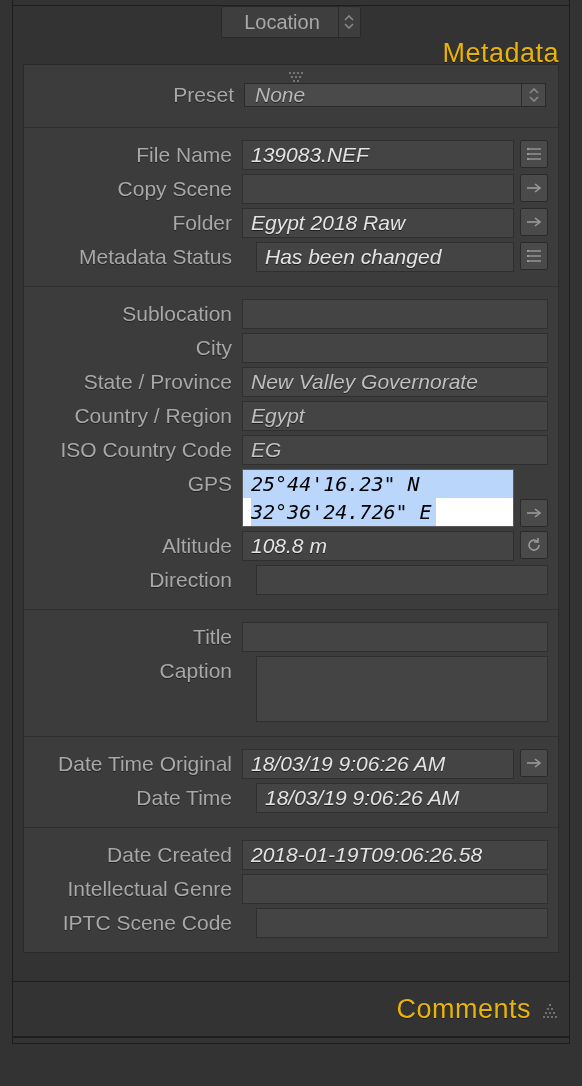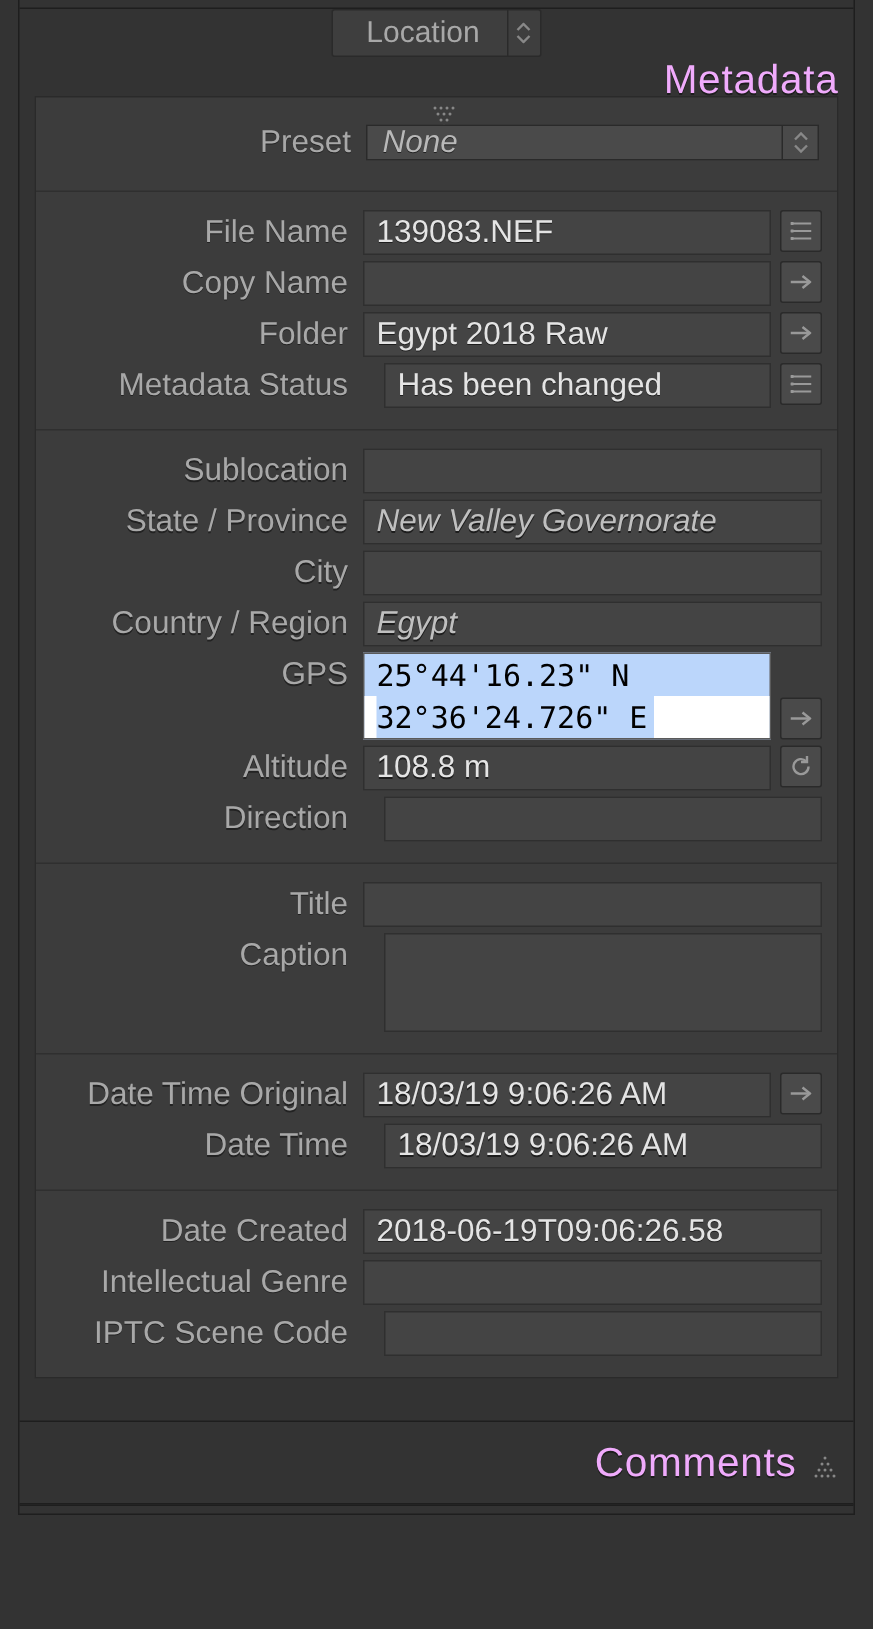--- a/index.html
+++ b/index.html
@@ -49,21 +49,21 @@
     height: 32px;
     display: flex;
     flex-direction: column;
     justify-content: center;
     align-items: center;
     border-left: 1px solid #2a2a2a;
   }
   .stepper svg { display: block; }
   .panel-title {
     margin-left: auto;
-    color: #f0abfc;
+    color: #eab308;
     font-size: 27px;
     font-weight: 300;
     letter-spacing: 0.5px;
     text-shadow: 0 1px 0 #1d1d1d;
   }
   .filter-icon {
     margin-left: 10px;
     color: #777;
   }
 
@@ -106,20 +106,21 @@
   .field {
     flex: 1;
     min-height: 30px;
     background: #444444;
     border: 1px solid #2f2f2f;
     padding: 1px 8px;
     font-size: 21px;
     line-height: 26px;
     color: #e4e4e4;
     text-shadow: 0 1px 0 #1d1d1d;
+    font-style: italic;
   }
   .field.italic { font-style: italic; color: #c0c0c0; }
   .field.tall { min-height: 66px; }
   .field.multiline { line-height: 28px; padding-top: 0px; padding-bottom: 0px; }
   .field.selected {
     background: #bbd6fb;
     color: #000;
     text-shadow: none;
     border-color: #5a5a5a;
     font-family: monospace, monospace;
@@ -243,21 +244,21 @@
                 <line x1="0" y1="6" x2="14" y2="6" stroke="#999" stroke-width="1.4"></line>
                 <line x1="0" y1="11" x2="14" y2="11" stroke="#999" stroke-width="1.4"></line>
                 <rect x="0" y="0" width="2" height="2" fill="#999"></rect>
                 <rect x="0" y="5" width="2" height="2" fill="#999"></rect>
                 <rect x="0" y="10" width="2" height="2" fill="#999"></rect>
               </svg>
           </div>
         </div>
       </div>
       <div class="row">
-        <div class="label">Copy Name</div>
+        <div class="label">Copy Scene</div>
         <div class="field-wrap">
           <div class="field"></div>
           <div class="icon-btn">
             <svg width="14" height="10" viewBox="0 0 14 10">
                 <line x1="0" y1="5" x2="12" y2="5" stroke="#999" stroke-width="1.6"></line>
                 <path d="M8 1 L13 5 L8 9" fill="none" stroke="#999" stroke-width="1.6"></path>
               </svg>
           </div>
         </div>
       </div>
@@ -292,35 +293,41 @@
     </div>
 
     <div class="group">
       <div class="row">
         <div class="label">Sublocation</div>
         <div class="field-wrap">
             <div class="field"></div>
           </div>
       </div>
       <div class="row">
+        <div class="label">City</div>
+        <div class="field-wrap">
+            <div class="field"></div>
+          </div>
+      </div>
+      <div class="row">
         <div class="label">State / Province</div>
         <div class="field-wrap">
             <div class="field italic">New Valley Governorate</div>
           </div>
       </div>
       <div class="row">
-        <div class="label">City</div>
-        <div class="field-wrap">
-            <div class="field"></div>
-          </div>
-      </div>
-      <div class="row">
         <div class="label">Country / Region</div>
         <div class="field-wrap">
             <div class="field italic">Egypt</div>
+          </div>
+      </div>
+      <div class="row">
+        <div class="label">ISO Country Code</div>
+        <div class="field-wrap">
+            <div class="field italic">EG</div>
           </div>
       </div>
       <div class="row">
         <div class="label">GPS</div>
         <div class="field-wrap">
           <div class="field selected multiline">
             <div><span class="sel-line1">25°44'16.23" N</span></div>
             <div style="background:#fff; margin:0 -8px; padding:0 8px;"><span class="sel-line2" style="background:#bbd6fb;">32°36'24.726" E</span></div>
           </div>
           <div class="icon-btn" style="align-self:flex-end;">
@@ -384,21 +391,21 @@
         <div class="field-wrap">
             <div class="field">18/03/19 9:06:26 AM</div>
           </div>
       </div>
     </div>
 
     <div class="group">
       <div class="row">
         <div class="label">Date Created</div>
         <div class="field-wrap">
-            <div class="field">2018-06-19T09:06:26.58</div>
+            <div class="field">2018-01-19T09:06:26.58</div>
           </div>
       </div>
       <div class="row">
         <div class="label">Intellectual Genre</div>
         <div class="field-wrap">
             <div class="field"></div>
           </div>
       </div>
       <div class="row">
         <div class="label">IPTC Scene Code</div>

